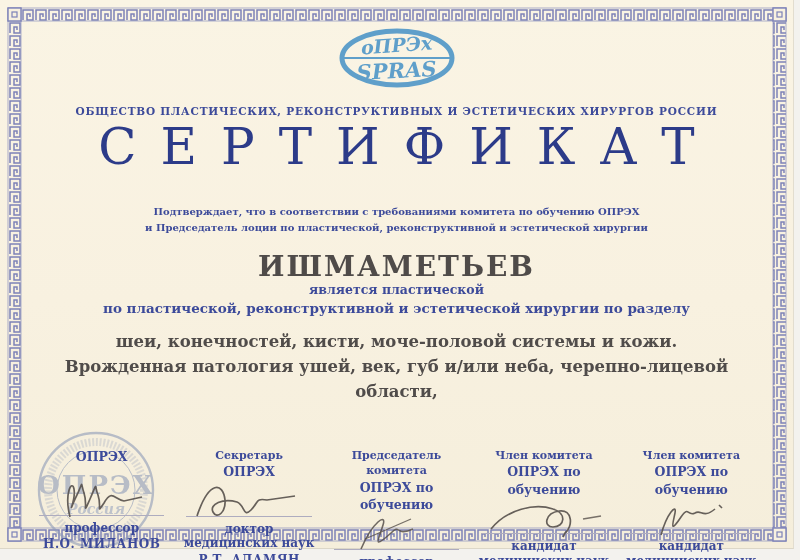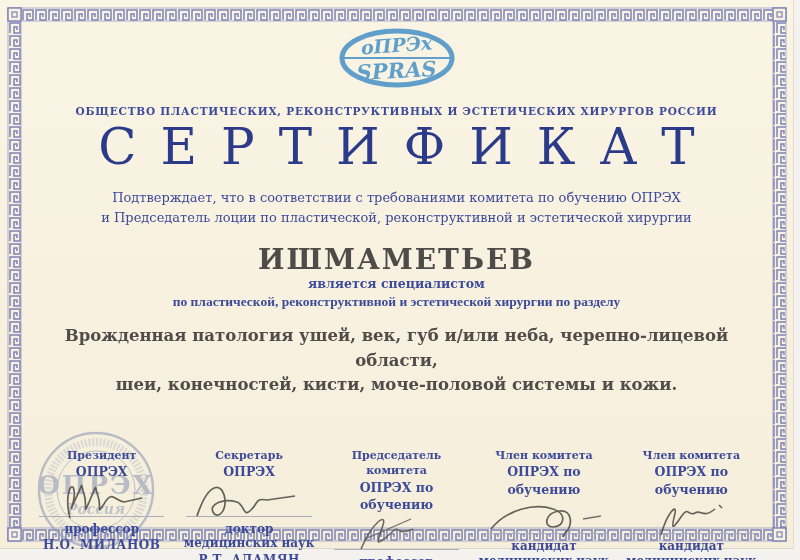--- a/index.html
+++ b/index.html
@@ -24,25 +24,25 @@
     letter-spacing:0.8px;
   }
   .title-ru {
     margin-top:4px; font-size:50px; font-weight:normal; color:#2c3b89;
     letter-spacing:24px; margin-right:-24px; line-height:1.05;
   }
   .title-en {
     margin-top:3px; font-size:26px; font-weight:normal; color:#6d79b1;
     letter-spacing:7px; margin-right:-7px; line-height:1.15;
   }
-  .statement { margin-top:14px; font-size:13px; font-weight:normal; color:#3c4a9a; line-height:1.6; }
+  .statement { margin-top:30px; font-size:10px; font-weight:bold; color:#3c4a9a; line-height:1.6; }
   .surname { margin-top:16px; font-size:28px; font-weight:bold; color:#4f4b49; letter-spacing:2px; line-height:1.1; }
   .givenname { font-size:27px; font-weight:bold; color:#4f4b49; word-spacing:10px; line-height:1.15; }
   .qual1 { font-size:12.5px; font-weight:bold; color:#3c4a9a; line-height:1.35; }
-  .qual2 { font-size:13.5px; font-weight:bold; color:#3c4a9a; line-height:1.35;font-family:Liberation Serif, serif; }
+  .qual2 { font-size:13.5px; font-weight:bold; color:#3c4a9a; line-height:1.35; }
   .specialty { margin-top:13px; font-size:16.5px; font-weight:bold; color:#504c4a; line-height:1.5; }
   .sig-row {
     position:absolute; left:4px; right:4px; top:424px; height:100px;
     display:flex;
   }
   .sig-col { flex:1 1 0; position:relative; padding:0 5px; }
   .sig-role { font-size:11px; font-weight:bold; color:#3c4a9a; line-height:1.4; min-height:32px; }
   .sig-role .org { font-size:12.5px; }
   .sig-area { position:relative; height:36px; margin:0 6px; border-bottom:1px solid #aeacbf; }
   .sig-svg { position:absolute; left:50%; transform:translateX(-50%); bottom:-10px; overflow:visible; pointer-events:none; }
@@ -101,34 +101,33 @@
     <div class="society">ОБЩЕСТВО ПЛАСТИЧЕСКИХ, РЕКОНСТРУКТИВНЫХ И ЭСТЕТИЧЕСКИХ ХИРУРГОВ РОССИИ</div>
 
     <div class="title-ru">СЕРТИФИКАТ</div>
 
     <div class="statement">
       <div>Подтверждает, что в соответствии с требованиями комитета по обучению ОПРЭХ</div>
       <div>и Председатель лоции по пластической, реконструктивной и эстетической хирургии</div>
     </div>
 
     <div class="surname">ИШМАМЕТЬЕВ</div>
-    <div class="qual1">является специалистом</div>
+    <div class="qual1">является пластической</div>
     <div class="qual2">по пластической, реконструктивной и эстетической хирургии по разделу</div>
 
     <div class="specialty">
+      <div>шеи, конечностей, кисти, моче-половой системы и кожи.</div>
       <div>Врожденная патология ушей, век, губ и/или неба, черепно-лицевой области,</div>
-      <div>шеи, конечностей, кисти, моче-половой системы и кожи.</div>
     </div>
 
     
     <div class="sig-row">
 
       <div class="sig-col">
         <div class="sig-role">
-          <div>Президент</div>
           <div class="org">ОПРЭХ</div>
         </div>
         <div class="sig-area">
           <svg class="sig-svg" width="120" height="54">
             <path d="M28 46 C22 22 30 8 32 18 C34 30 24 48 34 26 C42 10 38 10 42 22 C46 34 40 46 48 28 C56 10 52 14 56 24 C60 36 54 44 62 32 C70 18 72 28 82 30 L100 26" fill="none" stroke="#57504b" stroke-width="1.7" opacity="0.9"></path>
           </svg>
         </div>
         <div class="sig-cred">профессор</div>
         <div class="sig-name">Н.О. МИЛАНОВ</div>
       </div>

